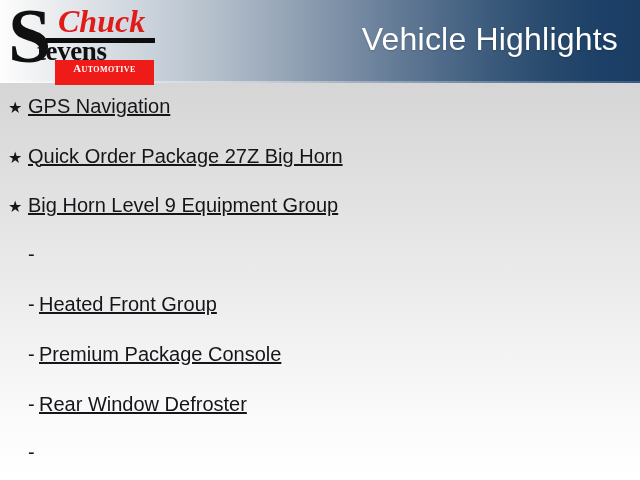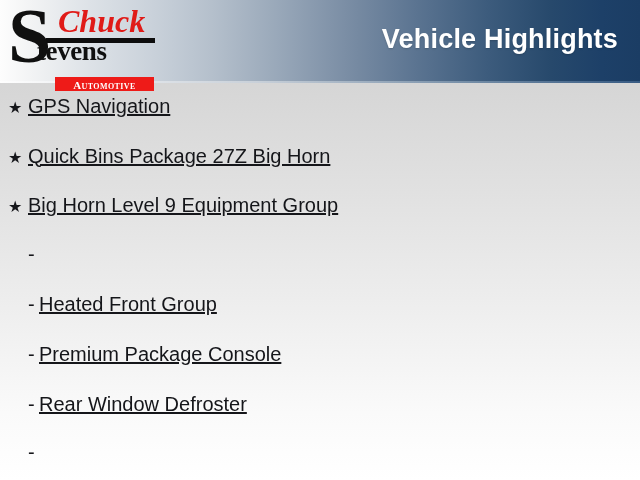--- a/index.html
+++ b/index.html
@@ -48,22 +48,22 @@
     width: 640px;
     height: 2px;
     background: linear-gradient(to right, rgba(255,255,255,0.85) 0%, rgba(205,212,220,0.9) 40%, rgba(120,145,170,0.85) 75%, rgba(60,95,135,0.9) 100%);
   }
 
   .slide-title {
     position: absolute;
     right: 22px;
     top: 8px;
     color: #ffffff;
-    font-size: 27px;
-    font-weight: 700;
+    font-size: 32px;
+    font-weight: 400;
     letter-spacing: 0.2px;
     line-height: 62px;
     white-space: nowrap;
     text-shadow: 0 1px 2px rgba(0,0,0,0.18);
   }
 
   
   .logo {
     position: absolute;
     left: 6px;
@@ -118,23 +118,23 @@
     line-height: 27px;
     color: #101010;
     z-index: 4;
     white-space: nowrap;
     letter-spacing: -0.4px;
   }
 
   .logo-bar {
     position: absolute;
     left: 49px;
-    top: 73px;
+    top: 56px;
     width: 99px;
-    height: 14px;
+    height: 25px;
     background: #ee1b18;
     z-index: 5;
   }
 
   .logo-auto {
     position: absolute;
     left: 0;
     top: 0;
     width: 99px;
     height: 16px;
@@ -213,21 +213,21 @@
 
   <div class="header-sep"></div>
 
   <div class="highlights" id="highlights-list">
       <div class="hl-item level-0" style="top: 11px;">
         <span class="hl-bullet">★</span>
         <span class="hl-text">GPS Navigation</span>
       </div>
       <div class="hl-item level-0" style="top: 60.6px;">
         <span class="hl-bullet">★</span>
-        <span class="hl-text">Quick Bins Package 27Z Big Horn</span>
+        <span class="hl-text">Quick Order Package 27Z Big Horn</span>
       </div>
       <div class="hl-item level-0" style="top: 110.2px;">
         <span class="hl-bullet">★</span>
         <span class="hl-text">Big Horn Level 9 Equipment Group</span>
       </div>
       <div class="hl-item level-1" style="top: 159.8px;">
         <span class="hl-bullet">-</span>
       </div>
       <div class="hl-item level-1" style="top: 209.4px;">
         <span class="hl-bullet">-</span>

